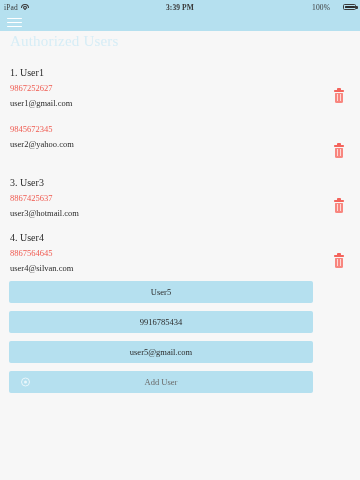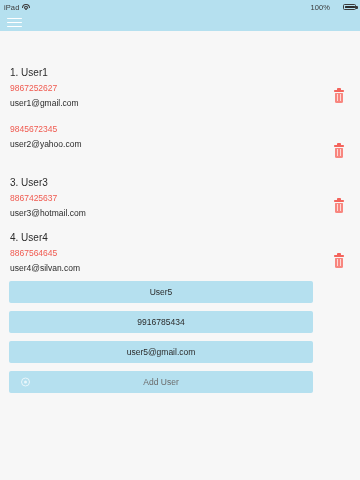--- a/index.html
+++ b/index.html
@@ -1,15 +1,15 @@
 <!DOCTYPE html>
 <html><head>
 <meta charset="utf-8">
 <style>
-  * { margin:0; padding:0; box-sizing:border-box; }
+  * { margin:0; padding:0; box-sizing:border-box;font-family:Liberation Serif, serif; }
   html, body {
     width:360px; height:480px;
     font-family:"Liberation Sans", sans-serif;
     background:#f7f7f7;
     overflow:hidden;
   }
   .screen { position:relative; width:360px; height:480px; background:#f7f7f7; }
 
   
   .statusbar{
@@ -109,36 +109,38 @@
 
   <div class="statusbar">
     <div class="sb-left">
       <span>iPad</span>
       <span class="wifi-ico">
           <i></i>
           <i></i>
           <i></i>
         </span>
     </div>
+    <div class="sb-center">3:39 PM</div>
     <div class="sb-right">
       <span>100%</span>
       <span class="batt">
           <span></span>
         </span>
     </div>
   </div>
 
   <div class="navbar">
     <div class="menu-btn">
       <span></span>
         <span></span>
         <span></span>
     </div>
   </div>
 
+  <div class="page-title">Authorized Users</div>
 
   <div class="user-list">
 
     <div class="user-row">
       <div class="u-name">1. User1</div>
       <div class="u-phone">9867252627</div>
       <div class="u-email">user1@gmail.com</div>
       <div class="trash">
         <div class="handle"></div>
           <div class="lid"></div>

